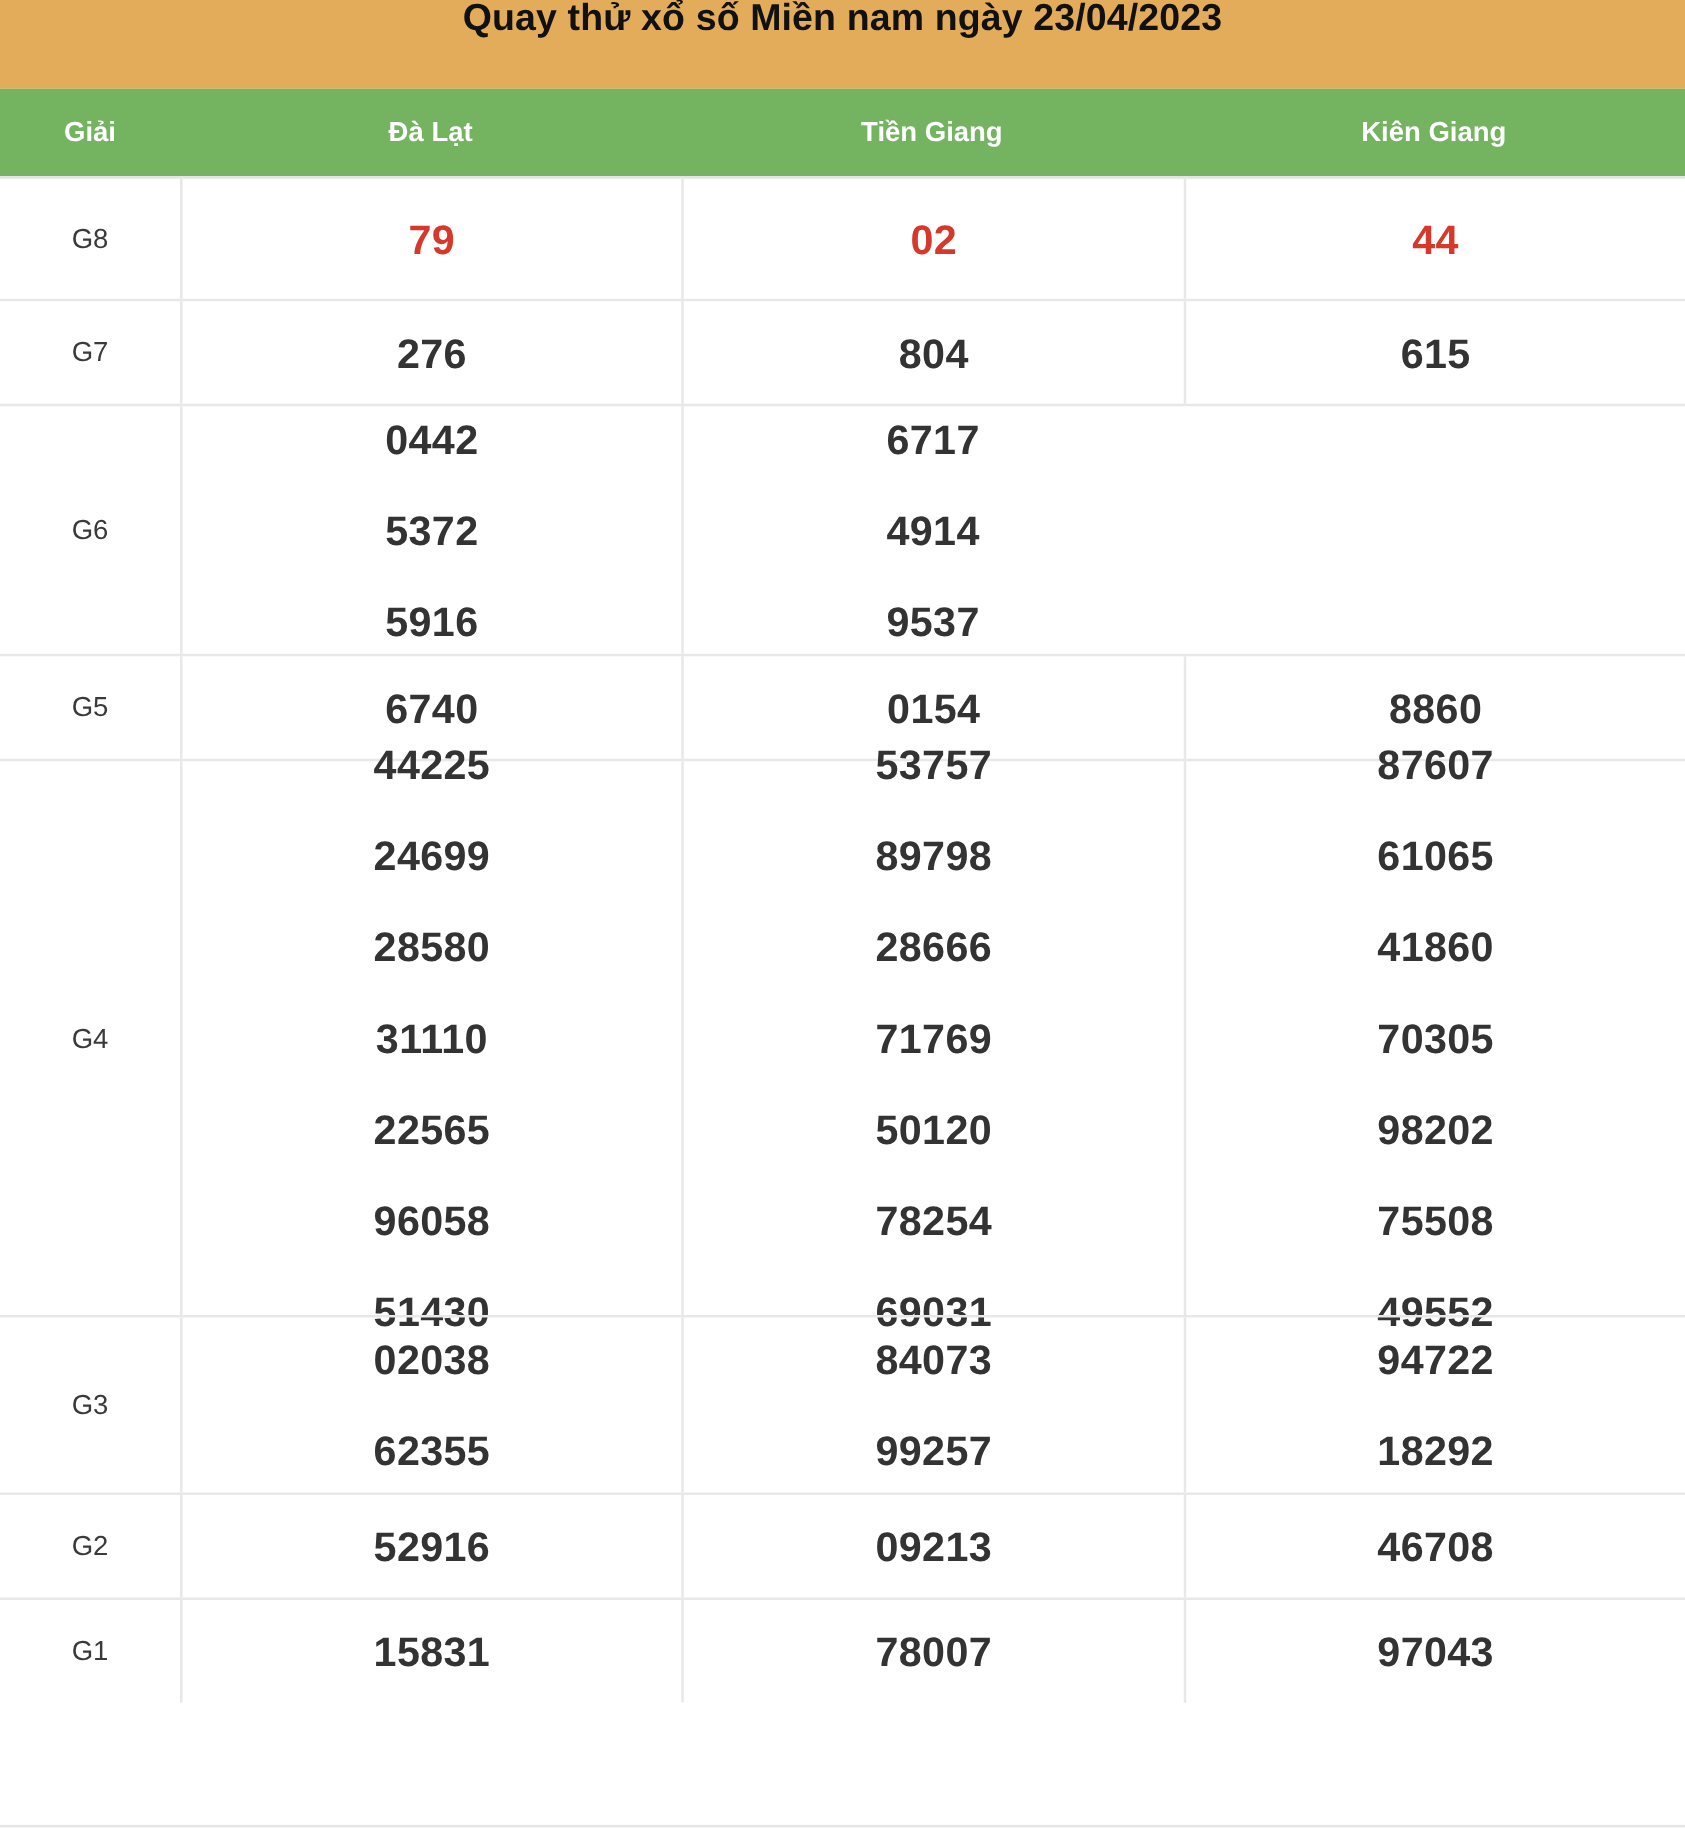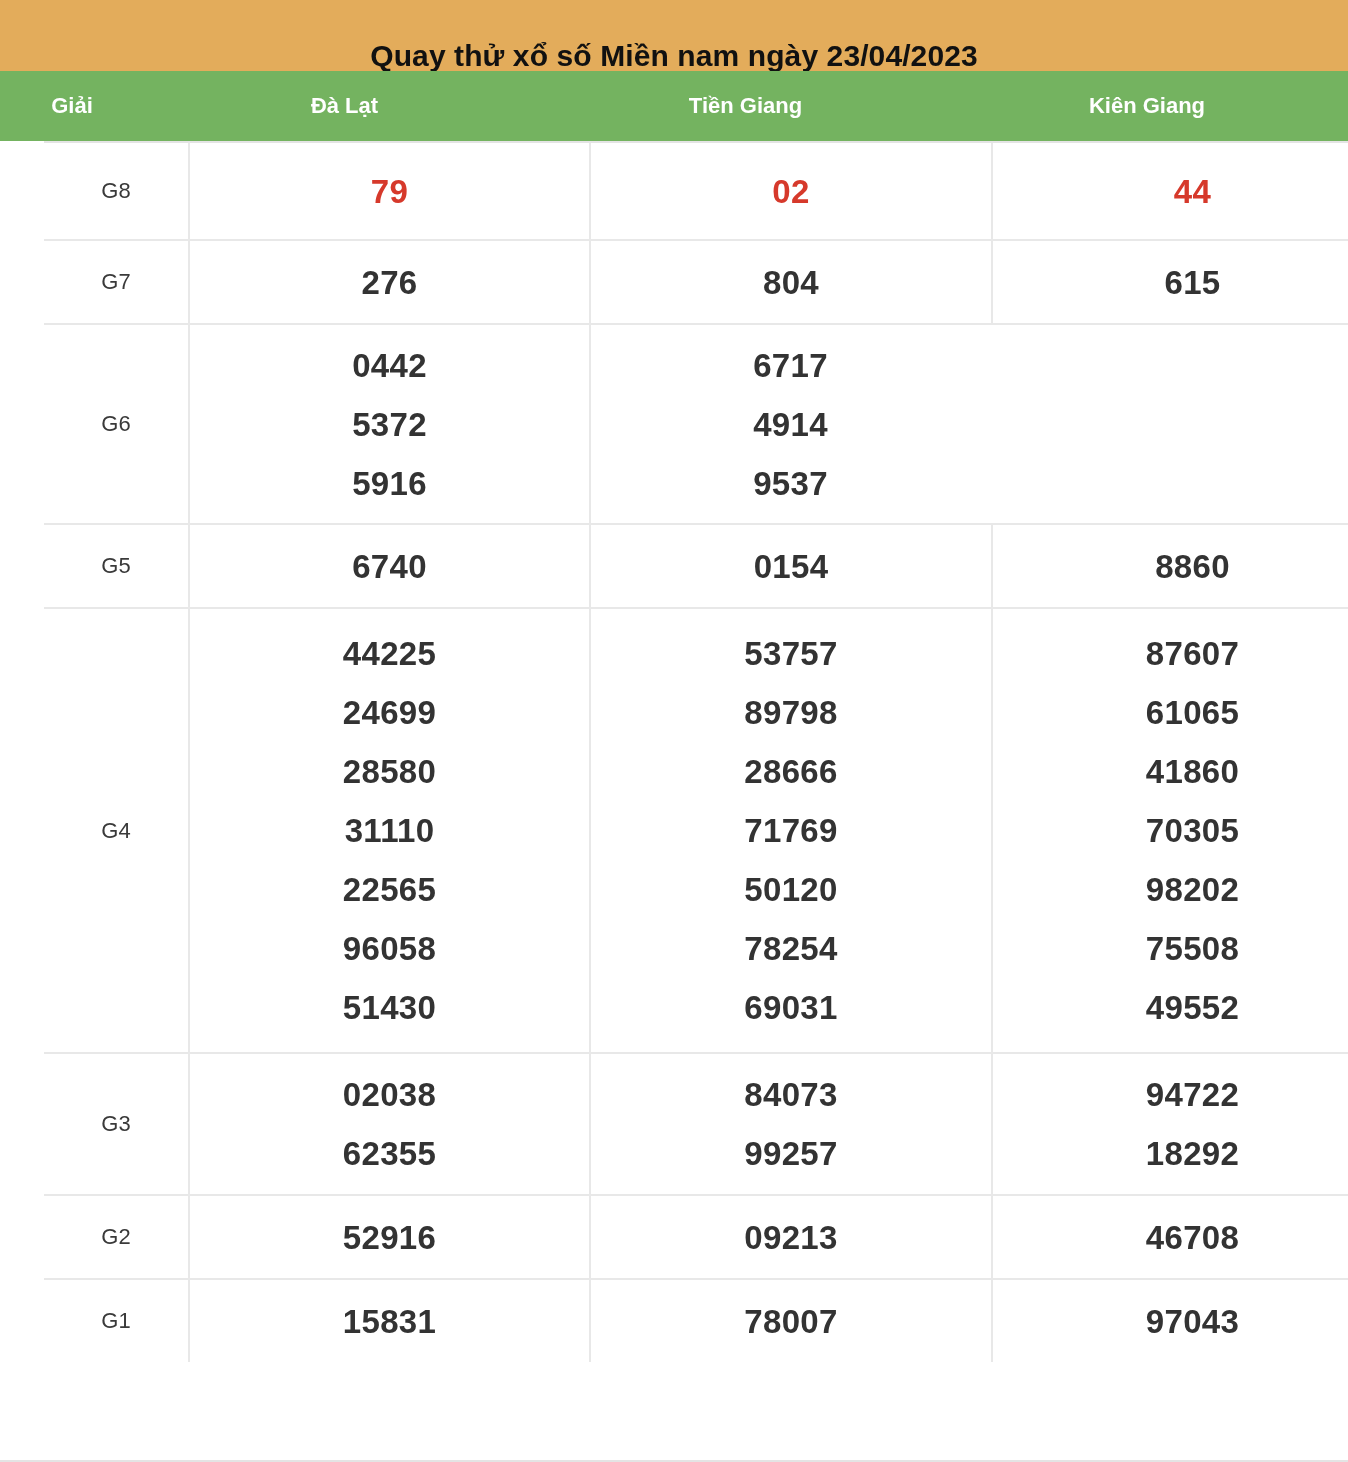--- a/index.html
+++ b/index.html
@@ -20,21 +20,21 @@
     display: flex;
     flex-direction: column;
     box-sizing: border-box;
   }
 
   
   .title-bar {
     height: 71px;
     background: #e3ac5b;
     display: flex;
-    align-items: flex-end;
+    align-items: flex-start;
     justify-content: center;
     box-sizing: border-box;
   }
   .title-text {
     font-size: 30px;
     font-weight: bold;
     color: #111111;
     letter-spacing: .1px;
     line-height: 1;
     white-space: nowrap;
@@ -62,21 +62,20 @@
   .c-p2     { width: 402px; flex: 0 0 402px; }
   .c-p3     { width: 401px; flex: 0 0 401px; }
 
   
   .body {
     flex: 1 1 auto;
     display: flex;
     flex-direction: column;
     border-bottom: 2px solid #e4e4e4;
     box-sizing: border-box;
-    padding-left: 44px;
   }
   .row {
     display: flex;
     border-top: 2px solid #e8e8e8;
     box-sizing: border-box;
   }
   .row:first-child { border-top: 2px solid #e4e4e4; }
 
   .cell {
     box-sizing: border-box;
@@ -96,21 +95,21 @@
     line-height: 1;
   }
 
   .num {
     font-size: 33px;
     font-weight: bold;
     color: #333333;
     line-height: 1;
     letter-spacing: .3px;
   }
-  .num + .num { margin-top: 26px; }
+  .num + .num { margin-top: 40px; }
 
   .num.hl {
     color: #d6392b;
   }
   .num.big {
     font-size: 41px;
   }
 
   
   .r-g8 { height: 98px; }

